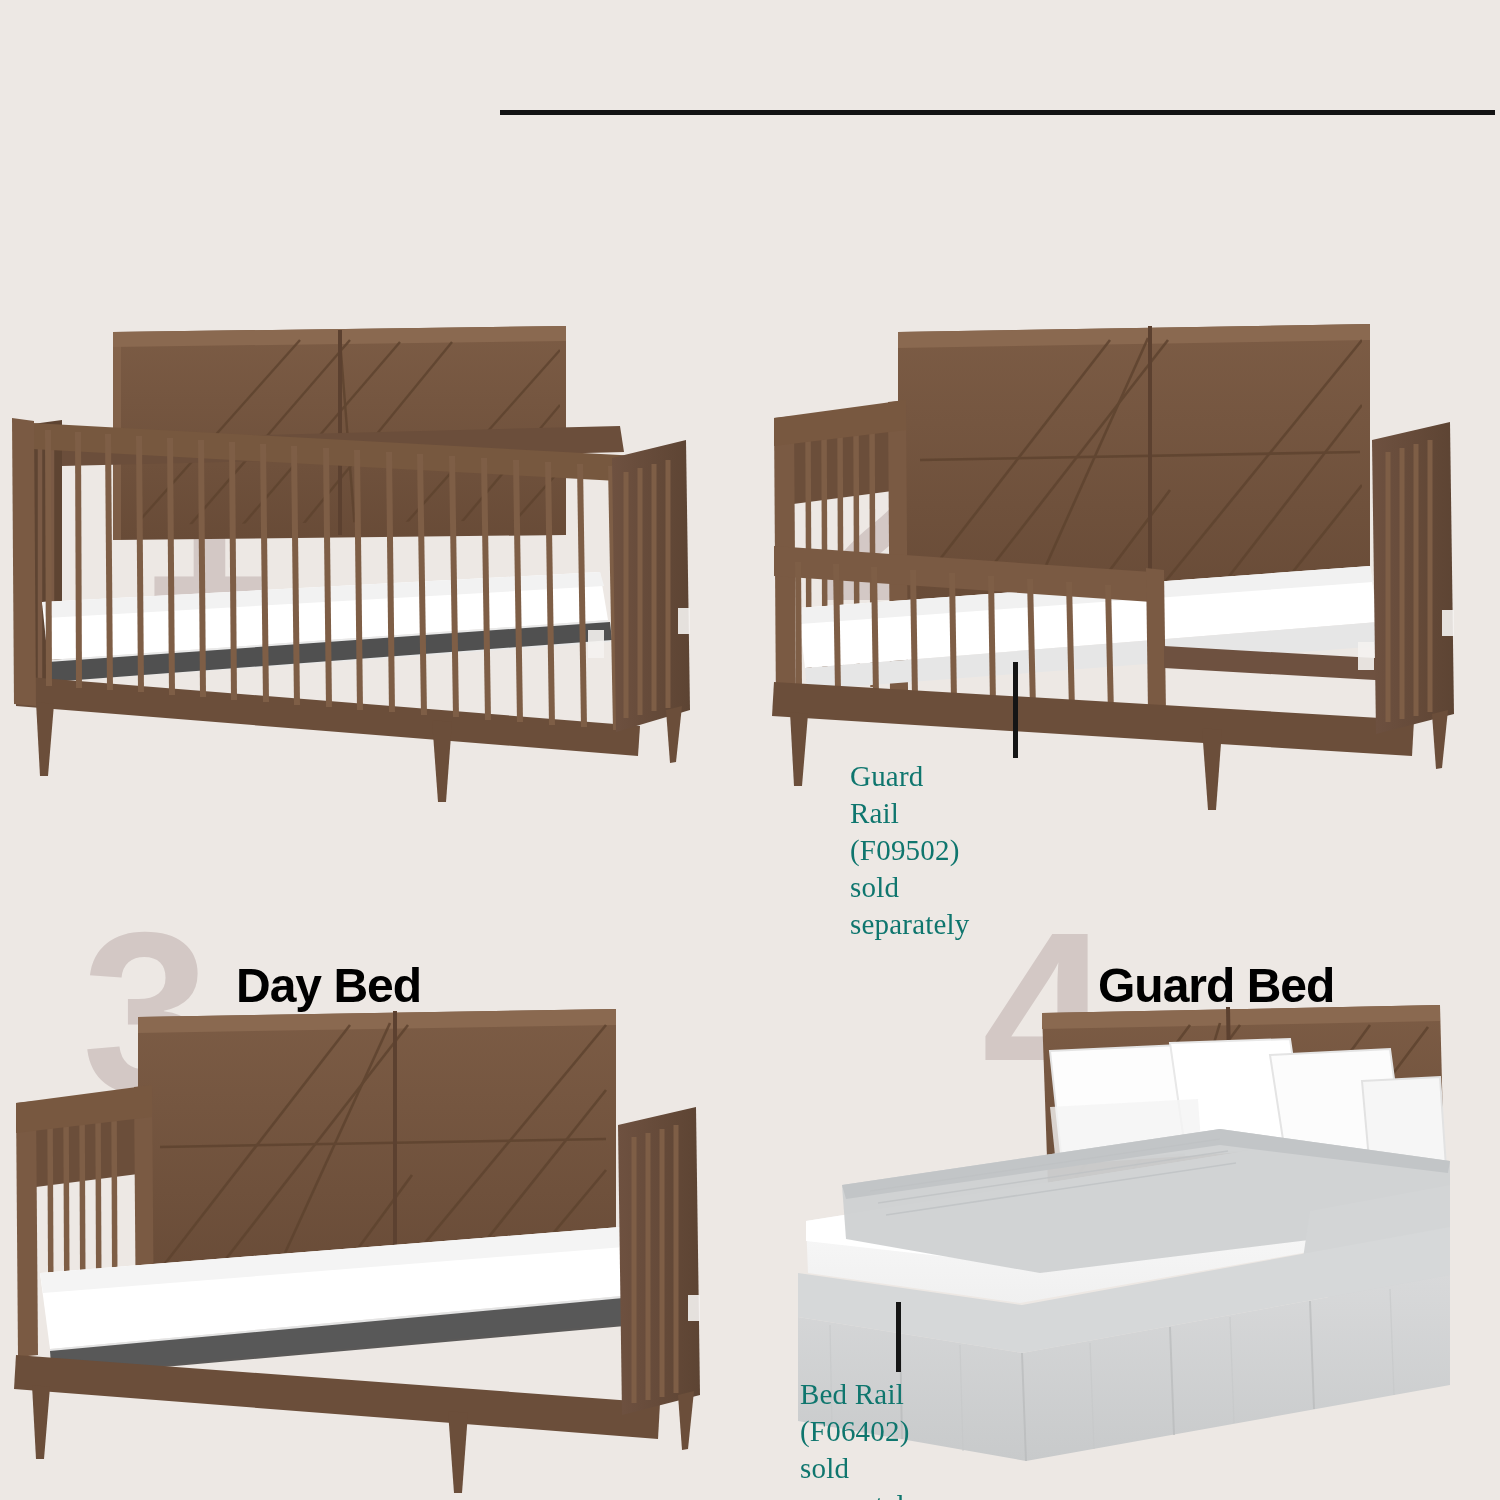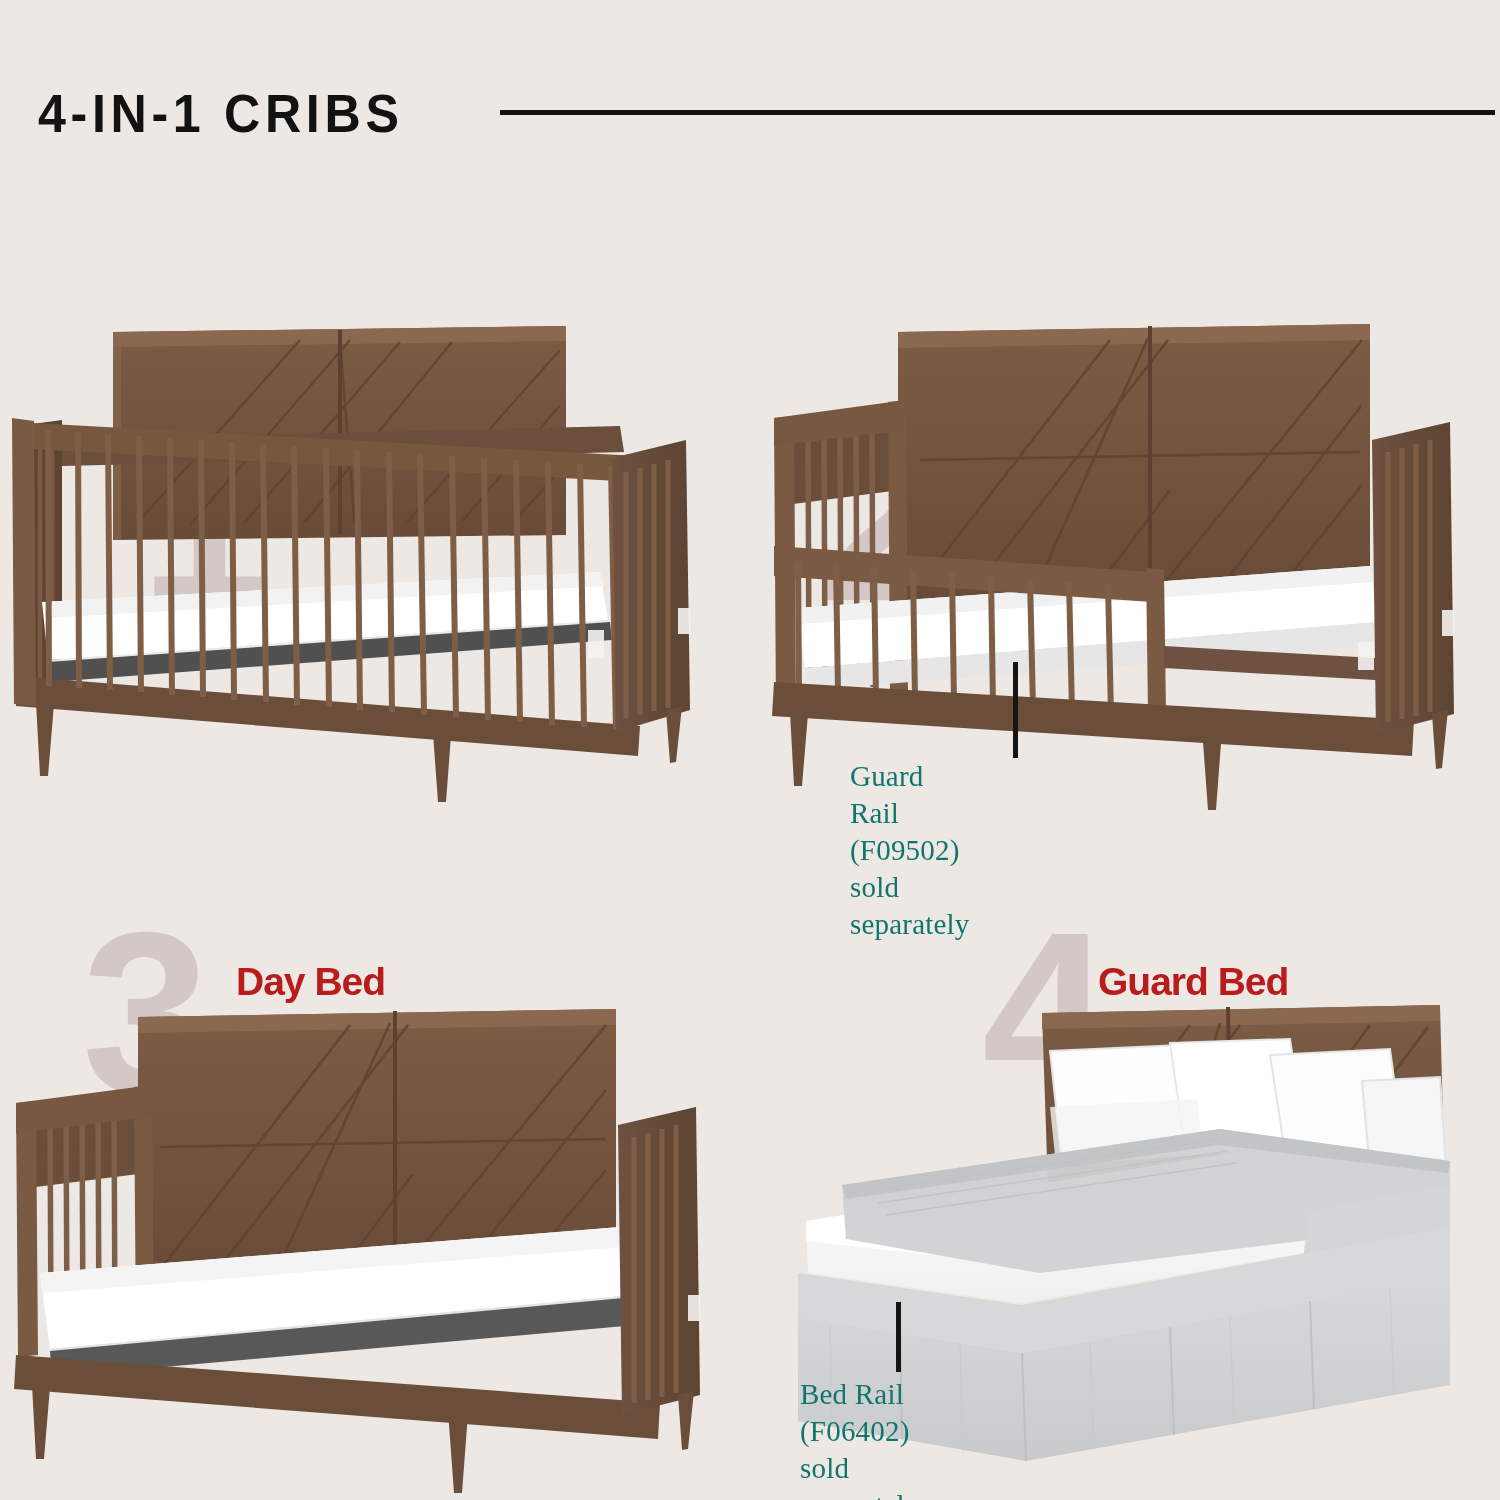--- a/index.html
+++ b/index.html
@@ -33,21 +33,21 @@
 
   .bignum{
     position:absolute;
     font-size:230px;font-weight:bold;color:#D3C8C5;
     line-height:1;letter-spacing:-6px;
     font-family:"Liberation Sans", sans-serif;
     user-select:none;
   }
   .heading{
     position:absolute;
-    font-size:39px;font-weight:bold;color:#b91c1c;
+    font-size:48px;font-weight:bold;color:#000000;
     line-height:1;letter-spacing:-1px;white-space:nowrap;
     font-family:"Liberation Sans", sans-serif;
   }
 
   
   #panel-1 .bignum{left:140px;top:216px;}
   #panel-1 .heading{left:234px;top:286px;}
   #panel-2 .bignum{left:68px;top:216px;}
   #panel-2 .heading{left:222px;top:284px;}
   #panel-3 .bignum{left:82px;top:48px;}
@@ -69,23 +69,20 @@
   #callout-guard .leader{left:1013px;top:662px;height:96px;}
   #callout-guard .callout-text{left:850px;top:758px;}
   #callout-bedrail .leader{left:896px;top:1302px;height:70px;}
   #callout-bedrail .callout-text{left:800px;top:1376px;}
 </style>
 </head>
 <body>
 
 <div class="page">
 
-  <div class="header">
-    <div class="title">4-IN-1 CRIBS</div>
-  </div>
   <div class="title-rule"></div>
 
   <div class="panel" id="panel-1">
     <div class="bignum">1</div>
     <div class="heading">Crib</div>
 
     <svg class="art" viewBox="0 0 750 660">
       <defs>
         <linearGradient id="hbG" x1="0" y1="0" x2="0" y2="1">
           <stop offset="0" stop-color="#7C5C45"></stop>

